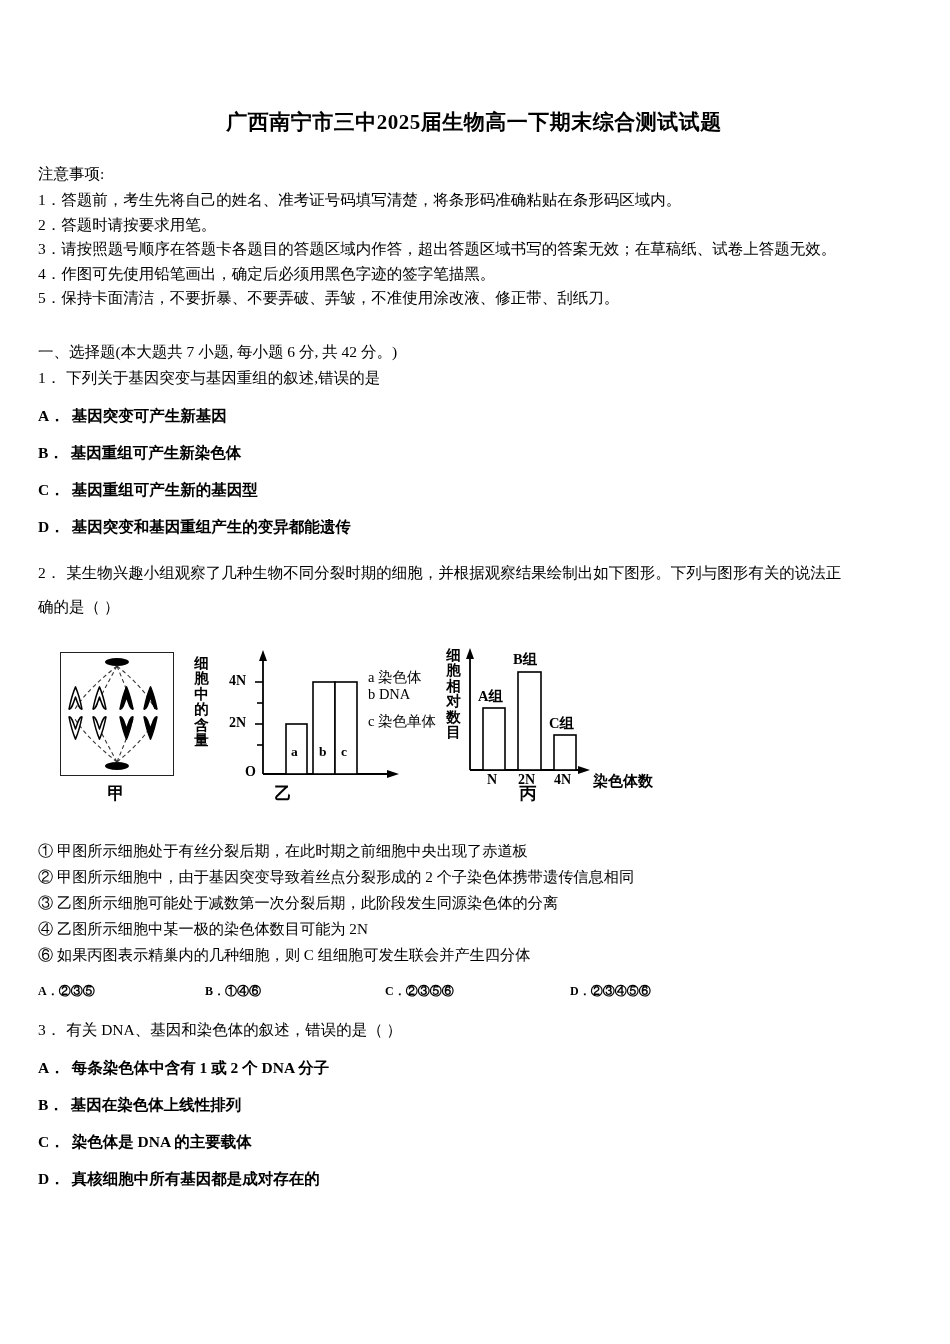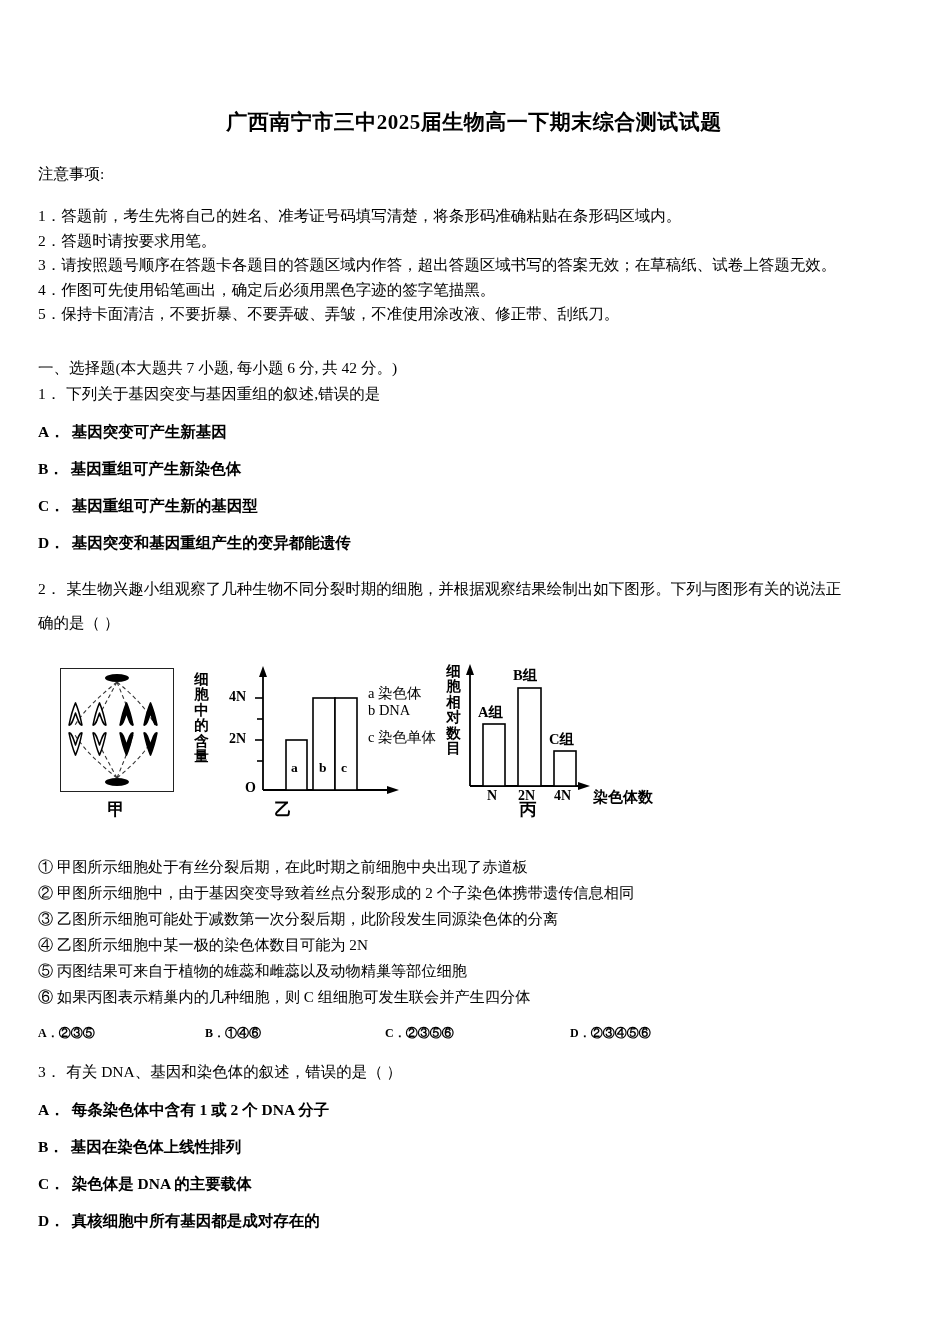--- a/index.html
+++ b/index.html
@@ -29,21 +29,21 @@
     margin: 0;
     padding: 108px 2px 0 0;
     letter-spacing: 0.5px;
   }
   .notice-block {
     padding: 26px 36px 0 38px;
   }
   .notice-head {
     font-size: 15.5px;
     line-height: 24px;
-    margin-bottom: 18px;
+    margin-bottom: 2px;
   }
   .notice-item {
     font-size: 15.5px;
     line-height: 24.5px;
     white-space: nowrap;
   }
   .section-block {
     padding: 28px 44px 0 38px;
   }
   .section-head {
@@ -354,21 +354,20 @@
           <div class="xaxis-title" style="left:155px; top:126px;">染色体数</div>
         </div>
         <div class="fig-caption" style="left:460px; top:136px; width:60px;">丙</div>
 
       </div>
 
       <div class="stmt">① 甲图所示细胞处于有丝分裂后期，在此时期之前细胞中央出现了赤道板</div>
       <div class="stmt">② 甲图所示细胞中，由于基因突变导致着丝点分裂形成的 2 个子染色体携带遗传信息相同</div>
       <div class="stmt">③ 乙图所示细胞可能处于减数第一次分裂后期，此阶段发生同源染色体的分离</div>
       <div class="stmt">④ 乙图所示细胞中某一极的染色体数目可能为 2N</div>
-      <div class="stmt">⑤ 丙图结果可来自于植物的雄蕊和雌蕊以及动物精巢等部位细胞</div>
       <div class="stmt">⑥ 如果丙图表示精巢内的几种细胞，则 C 组细胞可发生联会并产生四分体</div>
 
       <div class="opt-row">
         <div class="cell c0">
           <span>A．</span><span>②③⑤</span>
         </div>
         <div class="cell c1">
           <span>B．</span><span>①④⑥</span>
         </div>
         <div class="cell c2">

